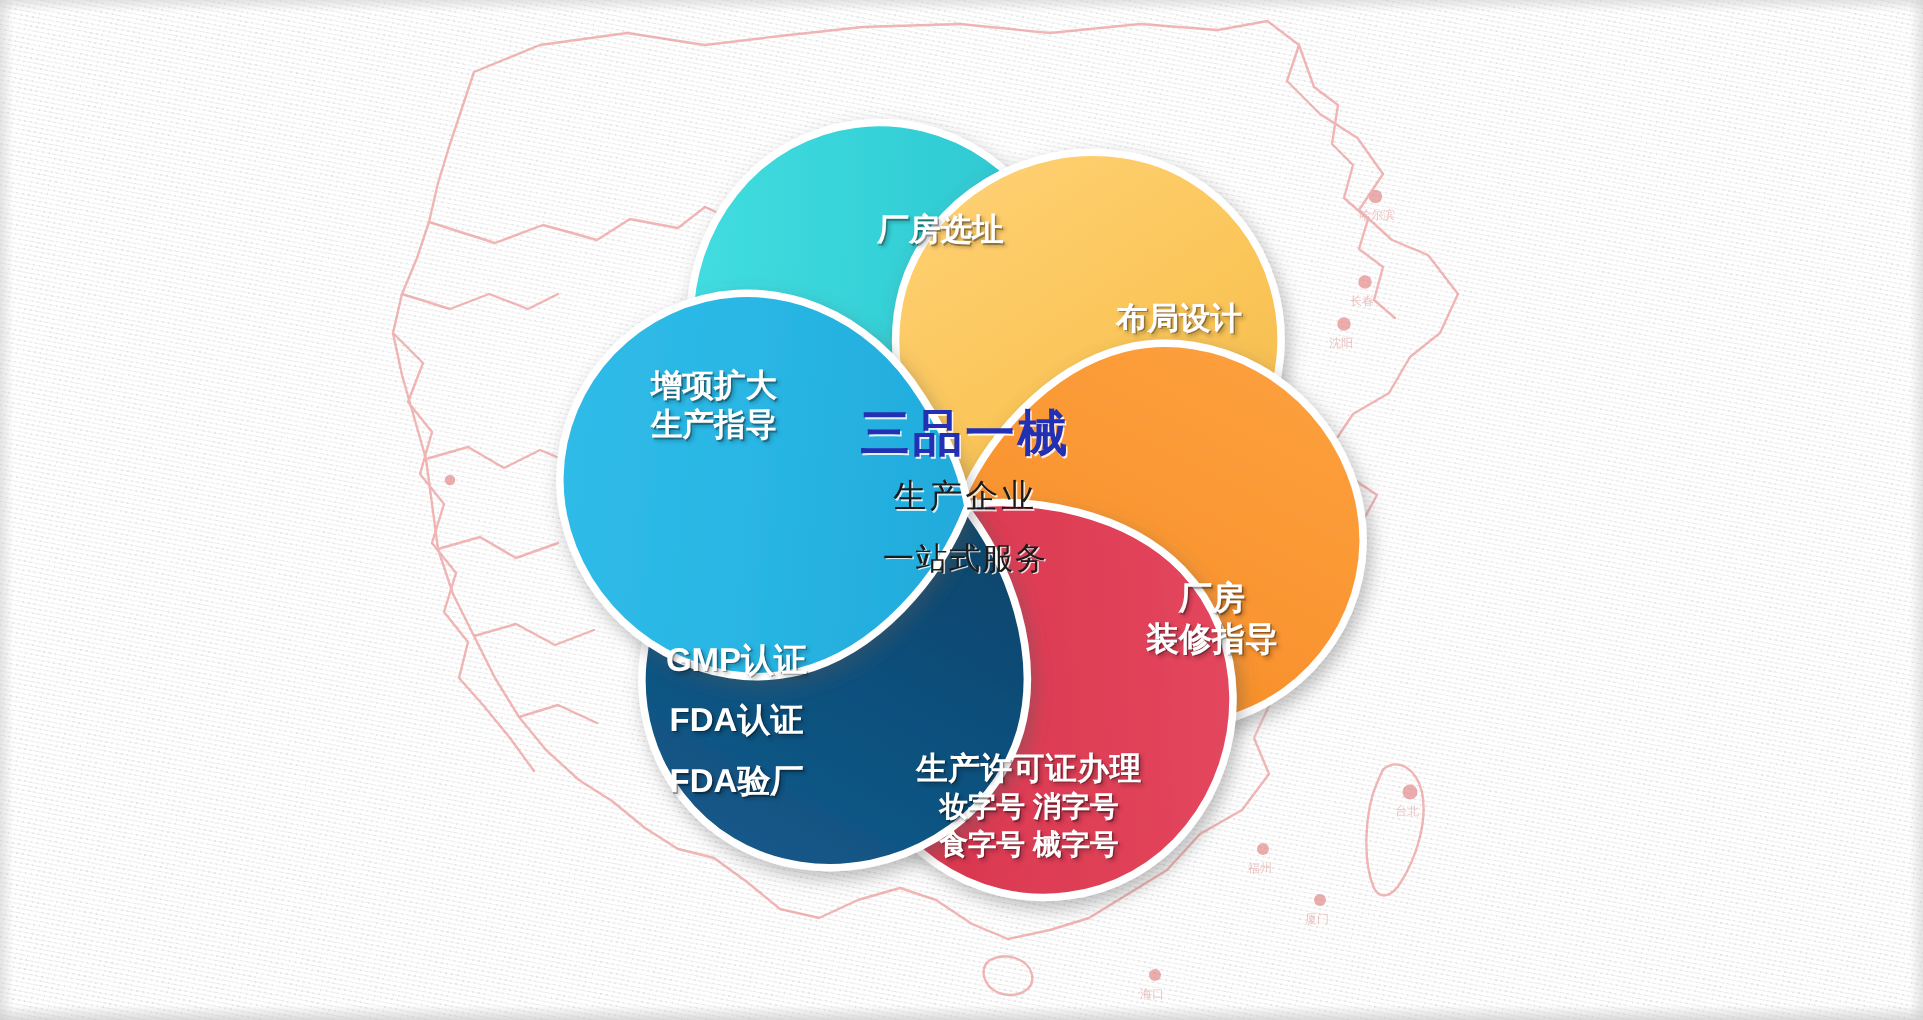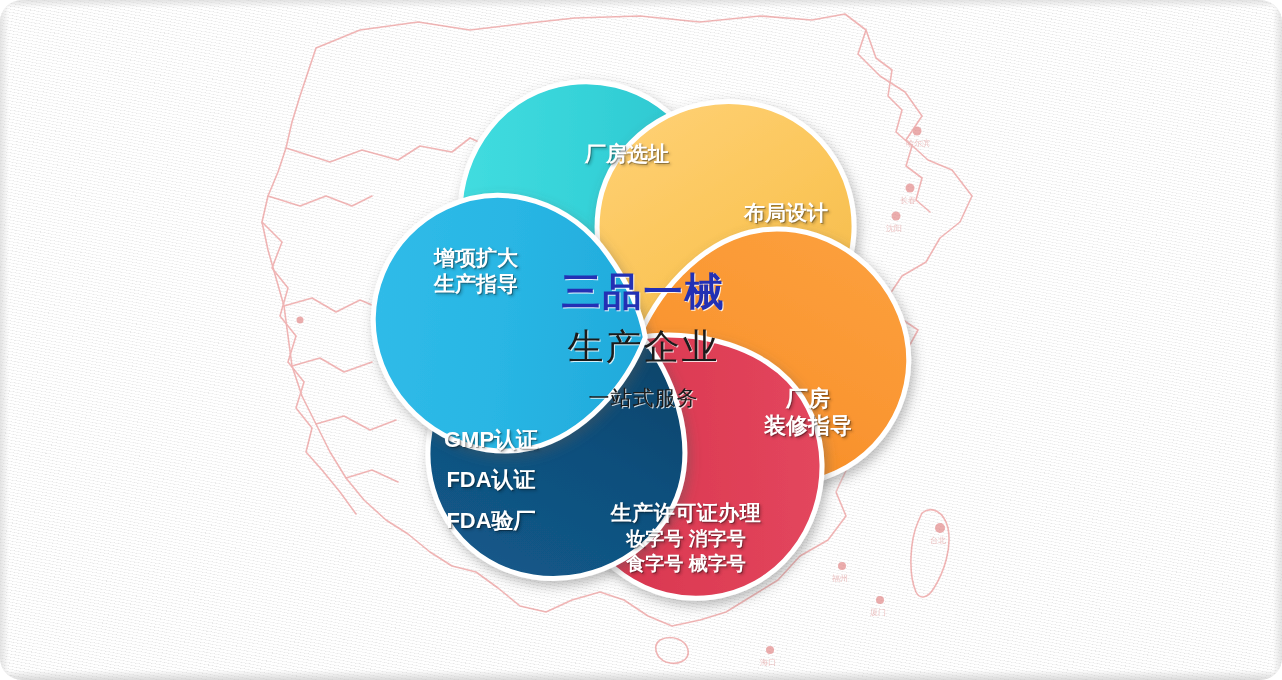--- a/index.html
+++ b/index.html
@@ -11,21 +11,20 @@
     overflow: hidden;
     font-family: "Liberation Sans", "DejaVu Sans", sans-serif;
   }
 
   #poster {
     position: relative;
     width: 1282px;
     height: 680px;
     background-color: #f7f7f7;
     overflow: hidden;
-    border-radius: 22px;
   }
 
   
   .paper-bg {
     position: absolute;
     inset: 0;
     background-color: #fafafa;
     background-image:
       repeating-linear-gradient(11deg,
         rgba(0,0,0,0.035) 0px, rgba(0,0,0,0.035) 1px,
@@ -99,29 +98,29 @@
   
   .center-text {
     position: absolute;
     left: 175px;
     top: 225px;
     width: 255px;
     text-align: center;
     pointer-events: none;
   }
   .center-title {
-    font-size: 39px;
+    font-size: 33px;
     font-weight: bold;
     color: #2330b4;
     letter-spacing: 2px;
     text-shadow: 1px 1px 0 rgba(255,255,255,0.85);
     line-height: 1.15;
   }
   .center-sub1 {
-    font-size: 36px;
+    font-size: 22px;
     color: #1b1b1b;
     letter-spacing: 2px;
     margin-top: 8px;
     text-shadow: 1px 1px 0 rgba(255,255,255,0.8);
   }
   .center-sub2 {
     font-size: 21px;
     color: #1b1b1b;
     letter-spacing: 1px;
     margin-top: 12px;

